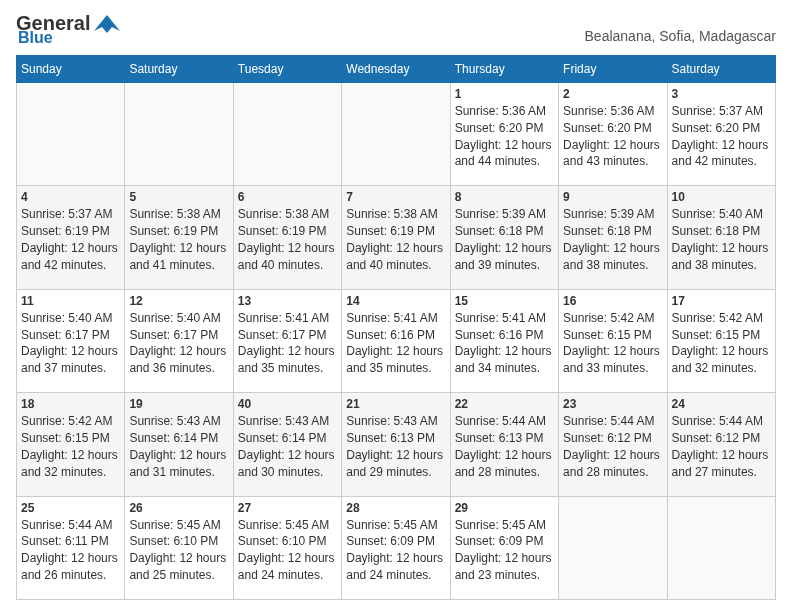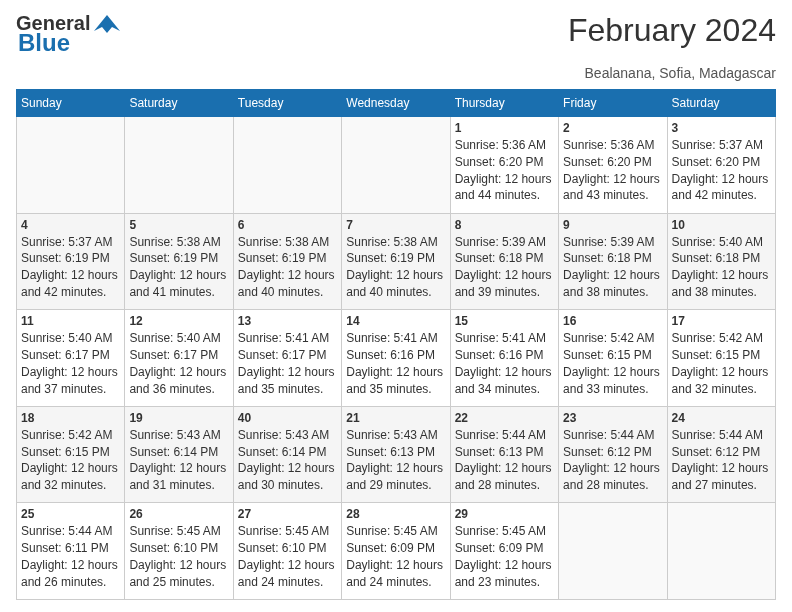--- a/index.html
+++ b/index.html
@@ -90,24 +90,23 @@
 
 <div class="page">
   <div class="header">
     <div class="logo">
       <div style="display:flex;align-items:center;">
         <span style="font-size:20px;font-weight:bold;color:#333;">General</span>
         <svg width="30" height="22" viewBox="0 0 30 22" style="margin-left:2px;">
           <polygon points="15,2 28,18 20,14 15,20 10,14 2,18" fill="#1a6faf"></polygon>
         </svg>
       </div>
-      <span style="font-size:24px;font-weight:bold;color:#1a6faf;margin-top:-6px;margin-left:2px;">Blue</span>
+      <span style="font-size:16px;font-weight:bold;color:#1a6faf;margin-top:-6px;margin-left:2px;">Blue</span>
     </div>
     <div class="title-block">
-      <div class="main-title">February 2024</div>
       <div class="subtitle">Bealanana, Sofia, Madagascar</div>
     </div>
   </div>
 
   <table class="calendar">
     <thead>
       <tr>
         <th>Sunday</th>
         <th>Saturday</th>
         <th>Tuesday</th>

